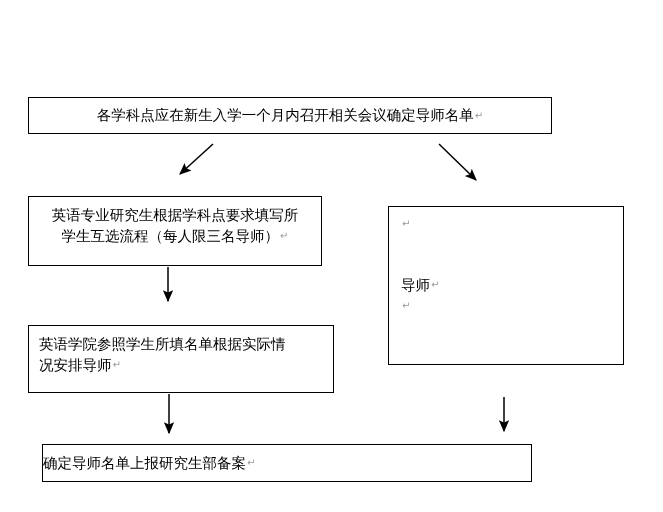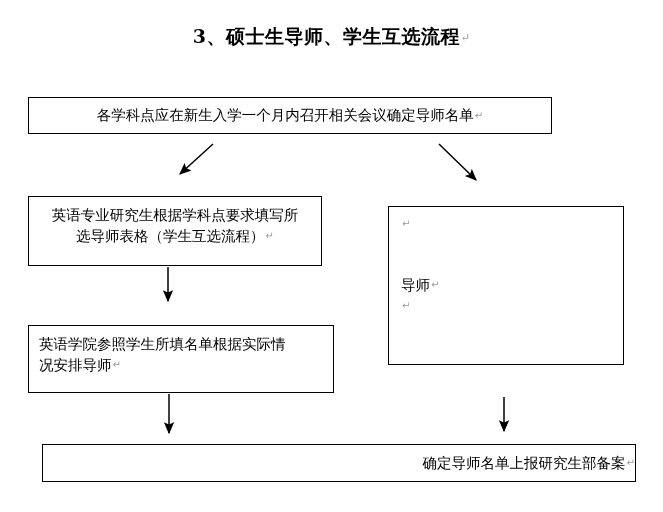--- a/index.html
+++ b/index.html
@@ -84,44 +84,43 @@
     padding: 8px 10px 0 10px;
   }
   #node-right {
     left: 388px; top: 206px;
     width: 236px; height: 159px;
     text-align: left;
     padding: 6px 10px 0 12px;
   }
   #node-bottom {
     left: 42px; top: 444px;
-    width: 594px; height: 38px;
-    display: flex; align-items: center; justify-content: flex-end;
+    width: 490px; height: 38px;
+    display: flex; align-items: center; justify-content: flex-start;
     text-align: center;
   }
   .arrow-layer {
     position: absolute;
     left: 0; top: 0;
     width: 663px; height: 512px;
     pointer-events: none;
   }
 </style>
 </head>
 <body>
 
 <div id="canvas">
 
-  <div class="title"><span>3、硕士生导师、学生互选流程</span><span class="pilcrow">↵</span></div>
 
   <div class="node" id="node-top">
     <span class="txt"><span>各学科点应在新生入学一个月内召开相关会议确定导师名单</span><span class="pilcrow">↵</span></span>
   </div>
 
   <div class="node" id="node-left1">
-    <span class="txt"><span>英语专业研究生根据学科点要求填写所</span><br><span>选导师表格（学生互选流程）</span><span class="pilcrow">↵</span></span>
+    <span class="txt"><span>英语专业研究生根据学科点要求填写所</span><br><span>学生互选流程（每人限三名导师）</span><span class="pilcrow">↵</span></span>
   </div>
 
   <div class="node" id="node-left2">
     <span class="txt"><span>英语学院参照学生所填名单根据实际情</span><br><span>况安排导师</span><span class="pilcrow">↵</span></span>
   </div>
 
   <div class="node" id="node-right">
     <span class="txt"><span class="pilcrow">↵</span><br><br><br><span>导师</span><span class="pilcrow">↵</span><br><span class="pilcrow">↵</span></span>
   </div>
 

